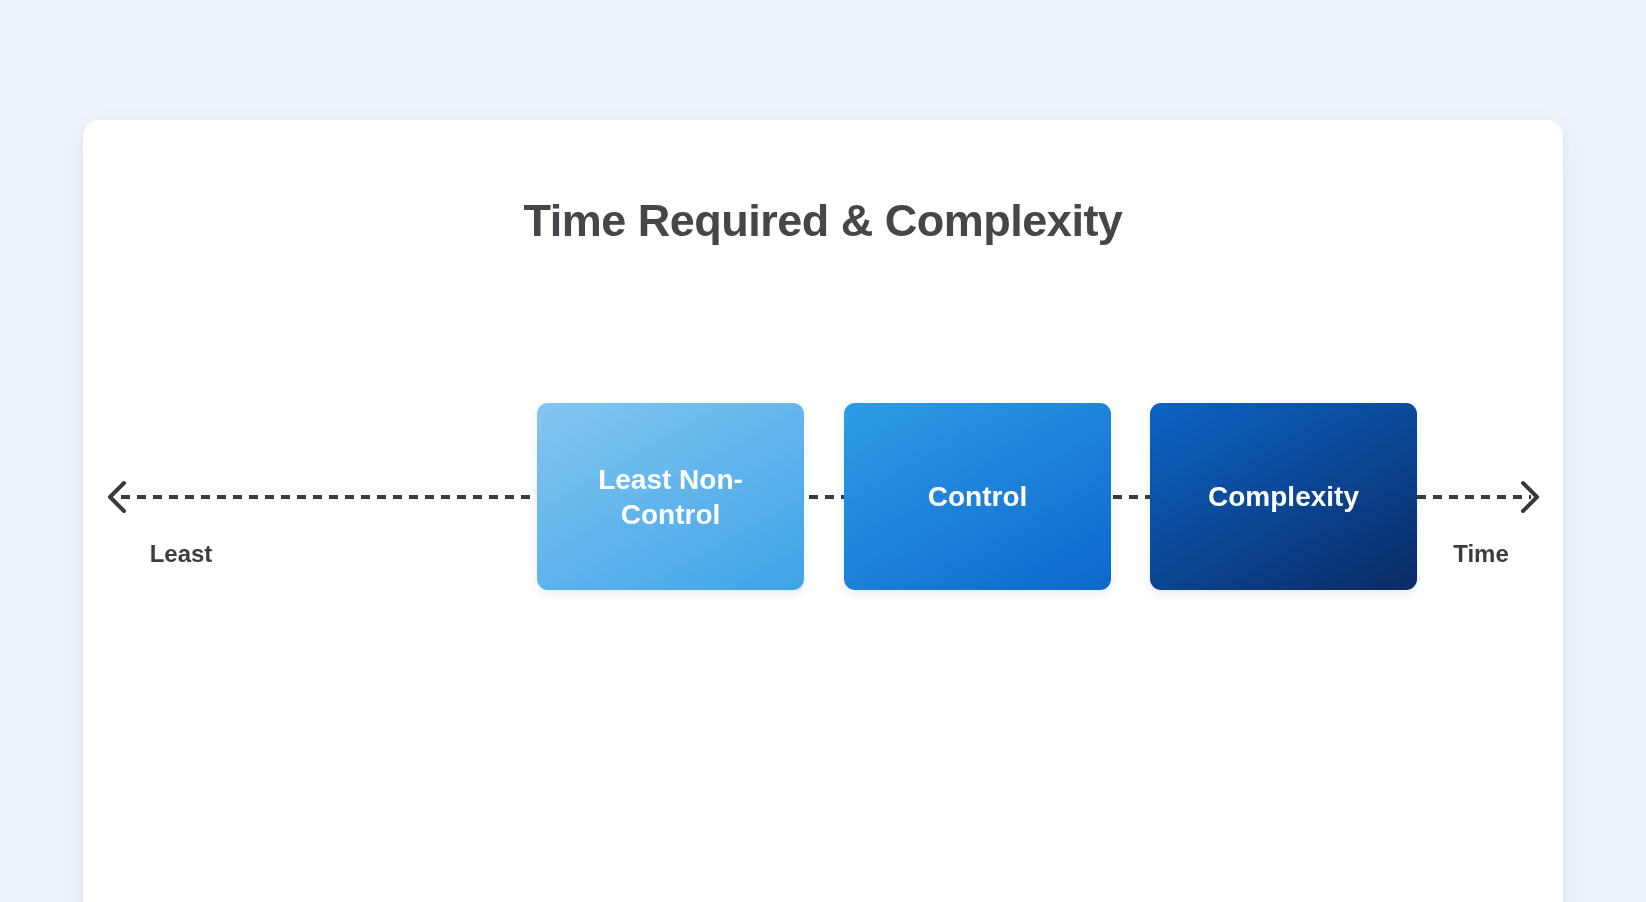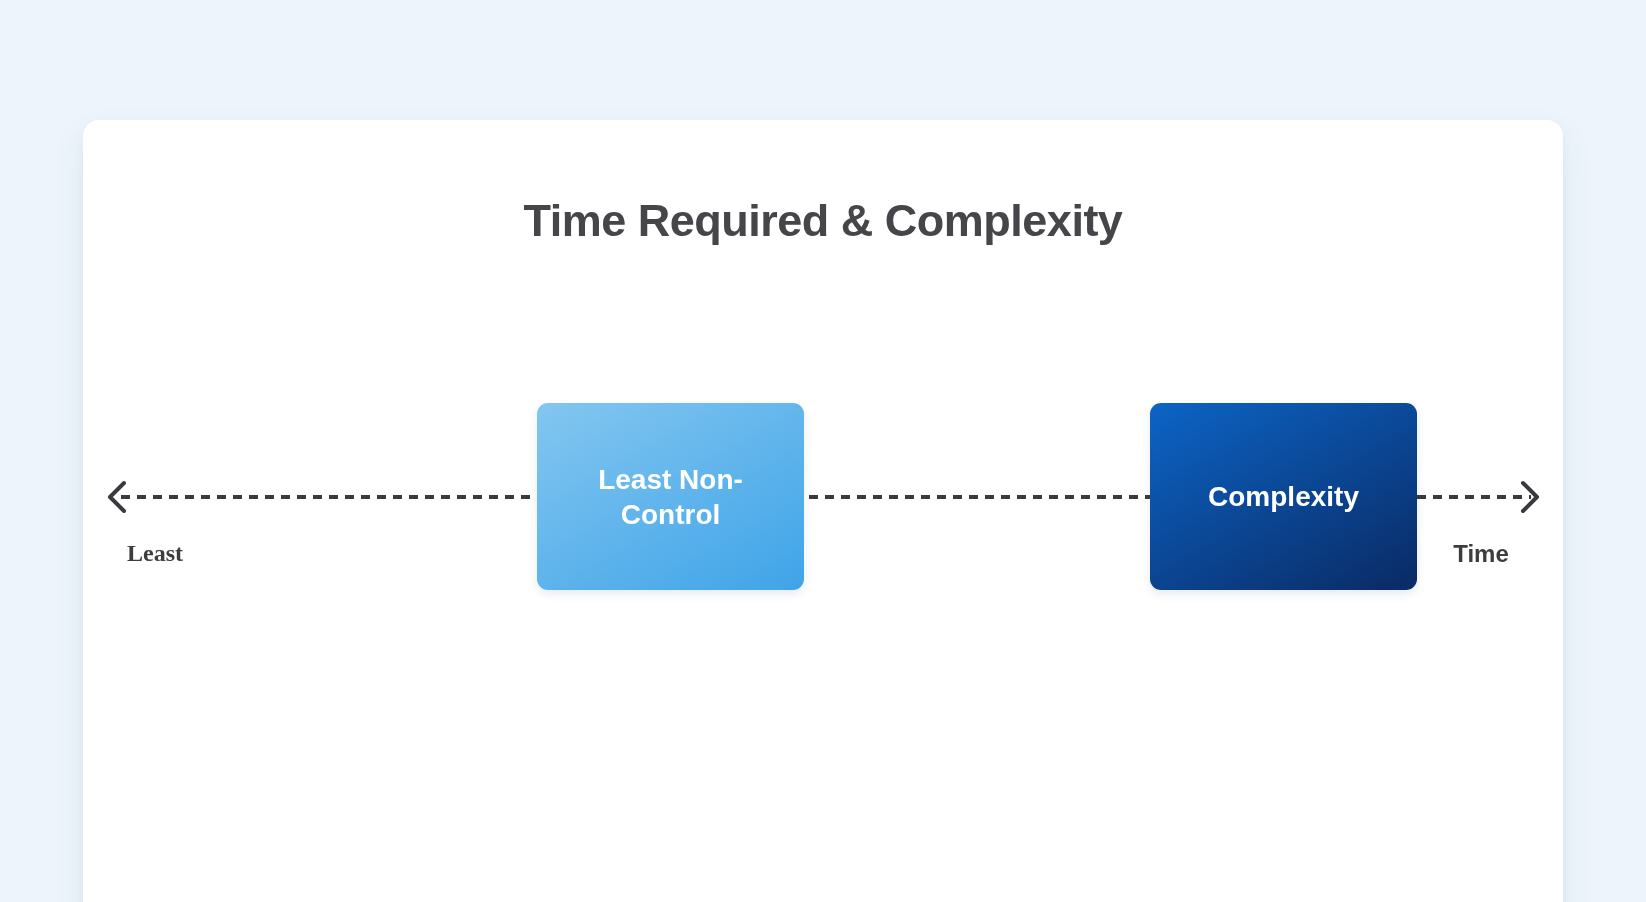--- a/index.html
+++ b/index.html
@@ -91,21 +91,21 @@
   .stage-3 { left: 1067px; }
   .axis-label {
     position: absolute;
     top: 420px;
     width: 120px;
     text-align: center;
     font-size: 24px;
     font-weight: bold;
     z-index: 1;
   }
-  .axis-label.least { left: 12px; font-family: Liberation Serif, serif; }
+  .axis-label.least { left: 38px; }
   .axis-label.most  { left: 1338px; }
 </style>
 </head>
 <body>
 
 <div class="page" style="background: rgb(237, 244, 251);">
   <div class="card" style="background: rgb(255, 255, 255);">
 
     <h1 class="title" style="color: rgb(69, 69, 74);">Time Required &amp; Complexity</h1>
 
@@ -119,20 +119,23 @@
 
       <svg class="arrowhead right" viewBox="0 0 20 34" fill="none" style="color: rgb(58, 58, 62);">
         <polyline points="3,3 17,17 3,31" stroke="currentColor" stroke-width="4" stroke-linecap="round" stroke-linejoin="round" fill="none"></polyline>
       </svg>
 
 
       <div class="stage stage-1" style="background: linear-gradient(150deg, rgb(131, 198, 240), rgb(63, 164, 232)); color: rgb(255, 255, 255);">
         <span class="stage-label">Least Non-Control</span>
       </div>
 
+      <div class="stage stage-2" style="background: linear-gradient(150deg, rgb(47, 156, 230), rgb(11, 104, 204)); color: rgb(255, 255, 255);">
+        <span class="stage-label">Control</span>
+      </div>
 
       <div class="stage stage-3" style="background: linear-gradient(150deg, rgb(12, 100, 198), rgb(10, 42, 100)); color: rgb(255, 255, 255);">
         <span class="stage-label">Complexity</span>
       </div>
 
       <div class="axis-label least" style="color: rgb(61, 61, 63);">Least</div>
       <div class="axis-label most" style="color: rgb(61, 61, 63);">Time</div>
 
     </div>
   </div>

